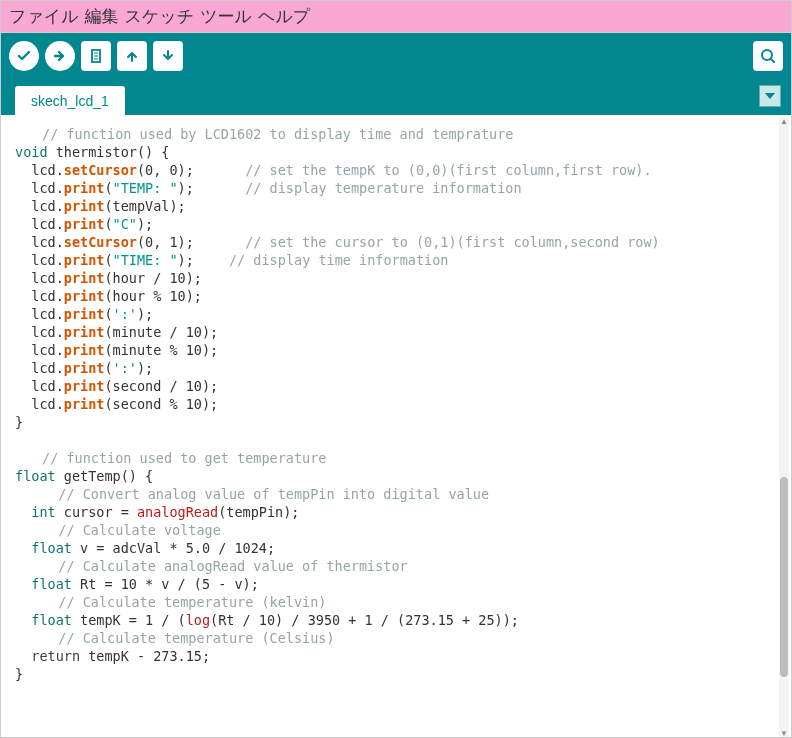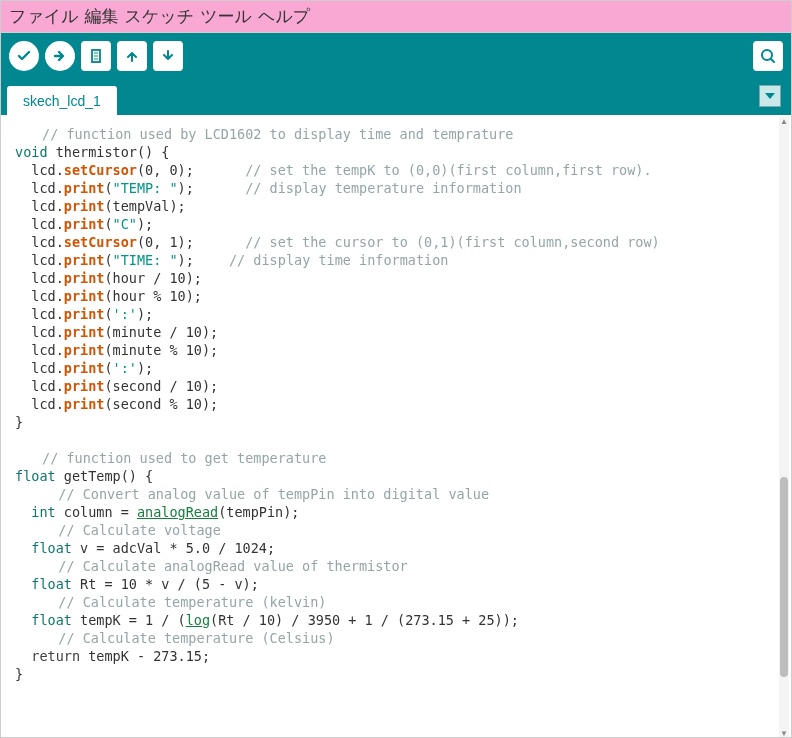--- a/index.html
+++ b/index.html
@@ -55,21 +55,21 @@
     align-items: center;
     justify-content: center;
     color: #00878f;
     cursor: pointer;
   }
   .tabbar {
     background: #00878f;
     height: 36px;
     display: flex;
     align-items: flex-end;
-    padding: 0 0;
+    padding: 0 8px;
     position: relative;
   }
   .tab {
     background: #fff;
     color: #00878f;
     padding: 7px 16px 6px 16px;
     border-radius: 3px 3px 0 0;
     font-size: 14px;
     margin-left: 6px;
     cursor: default;
@@ -106,21 +106,21 @@
     white-space: pre;
     color: #333;
     height: 100%;
     overflow: auto;
   }
   .c-comment { color: #95a5a6; margin-left: 27px; }
   .c-type    { color: #0f766e; }
   .c-method  { color: #d35400; font-weight: bold; }
   .c-string  { color: #009688; }
   .c-return  { color: #404040; }
-  .c-hl      { color: #15803d; text-decoration: underline; }
+  .c-hl      { color: #b91c1c; }
   .scrollbar {
     position: absolute;
     right: 2px;
     top: 2px;
     width: 10px;
     height: calc(100% - 4px);
     background: #f4f4f4;
   }
   .scrollbar .thumb {
     position: absolute;
@@ -200,21 +200,21 @@
 <span>  lcd.</span><span class="c-method">print</span><span>(minute / 10);</span>
 <span>  lcd.</span><span class="c-method">print</span><span>(minute % 10);</span>
 <span>  lcd.</span><span class="c-method">print</span><span>(</span><span class="c-string">':'</span><span>);</span>
 <span>  lcd.</span><span class="c-method">print</span><span>(second / 10);</span>
 <span>  lcd.</span><span class="c-method">print</span><span>(second % 10);</span>
 <span>}</span>
 <span></span>
 <span class="c-comment">// function used to get temperature</span>
 <span class="c-type">float</span><span> getTemp() {</span>
 <span class="c-comment">  // Convert analog value of tempPin into digital value</span>
-<span class="c-type">  int</span><span> column = </span><span class="c-hl">analogRead</span><span>(tempPin);</span>
+<span class="c-type">  int</span><span> cursor = </span><span class="c-hl">analogRead</span><span>(tempPin);</span>
 <span class="c-comment">  // Calculate voltage</span>
 <span class="c-type">  float</span><span> v = adcVal * 5.0 / 1024;</span>
 <span class="c-comment">  // Calculate analogRead value of thermistor</span>
 <span class="c-type">  float</span><span> Rt = 10 * v / (5 - v);</span>
 <span class="c-comment">  // Calculate temperature (kelvin)</span>
 <span class="c-type">  float</span><span> tempK = 1 / (</span><span class="c-hl">log</span><span>(Rt / 10) / 3950 + 1 / (273.15 + 25));</span>
 <span class="c-comment">  // Calculate temperature (Celsius)</span>
 <span class="c-return">  return</span><span> tempK - 273.15;</span>
 <span>}</span>
 </div>

